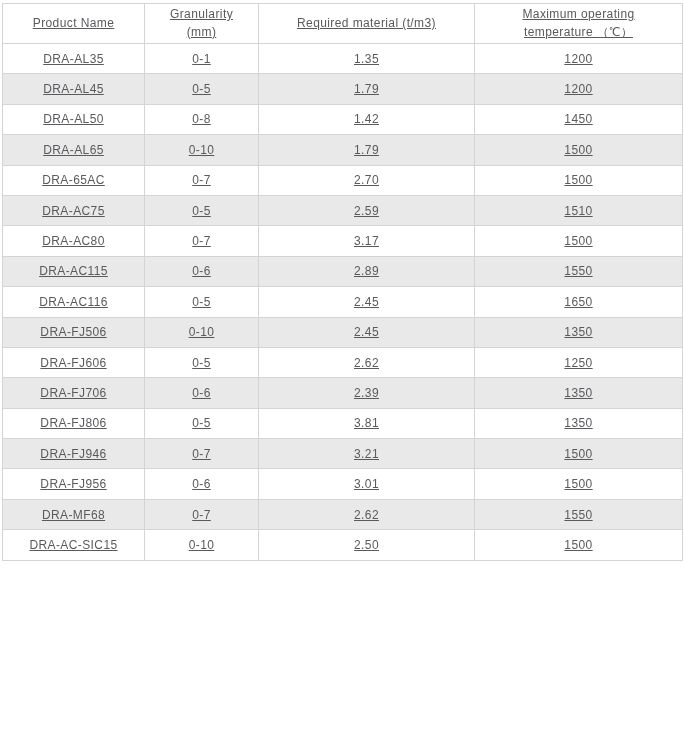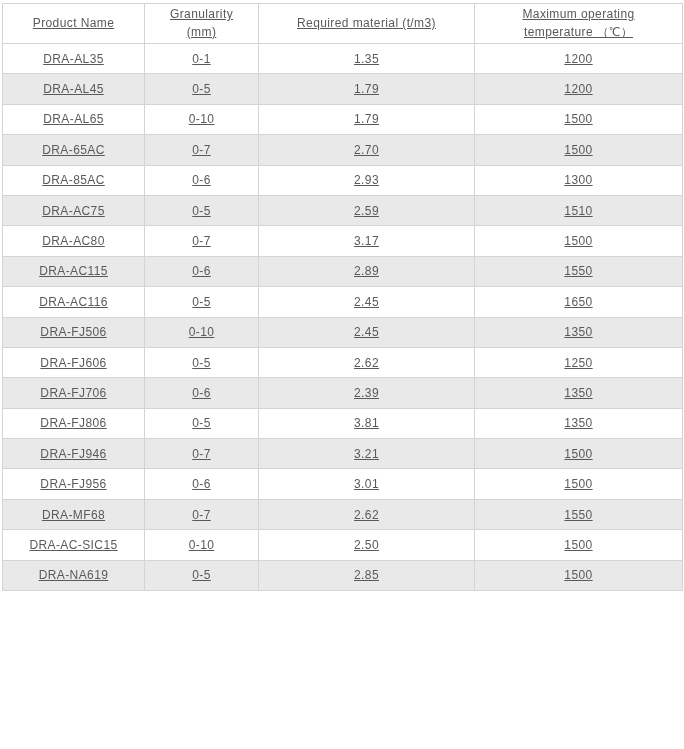--- a/index.html
+++ b/index.html
@@ -73,36 +73,36 @@
         <td>1.35</td>
         <td>1200</td>
       </tr>
       <tr>
         <td>DRA-AL45</td>
         <td>0-5</td>
         <td>1.79</td>
         <td>1200</td>
       </tr>
       <tr>
+        <td>DRA-AL50</td>
+        <td>0-8</td>
+        <td>1.42</td>
+        <td>1450</td>
+      </tr>
+      <tr>
         <td>DRA-AL65</td>
         <td>0-10</td>
         <td>1.79</td>
         <td>1500</td>
       </tr>
       <tr>
         <td>DRA-65AC</td>
         <td>0-7</td>
         <td>2.70</td>
         <td>1500</td>
-      </tr>
-      <tr>
-        <td>DRA-85AC</td>
-        <td>0-6</td>
-        <td>2.93</td>
-        <td>1300</td>
       </tr>
       <tr>
         <td>DRA-AC75</td>
         <td>0-5</td>
         <td>2.59</td>
         <td>1510</td>
       </tr>
       <tr>
         <td>DRA-AC80</td>
         <td>0-7</td>
@@ -162,20 +162,14 @@
         <td>0-7</td>
         <td>2.62</td>
         <td>1550</td>
       </tr>
       <tr>
         <td>DRA-AC-SIC15</td>
         <td>0-10</td>
         <td>2.50</td>
         <td>1500</td>
       </tr>
-      <tr>
-        <td>DRA-NA619</td>
-        <td>0-5</td>
-        <td>2.85</td>
-        <td>1500</td>
-      </tr>
     </tbody>
 </table>
 
 </body></html>

